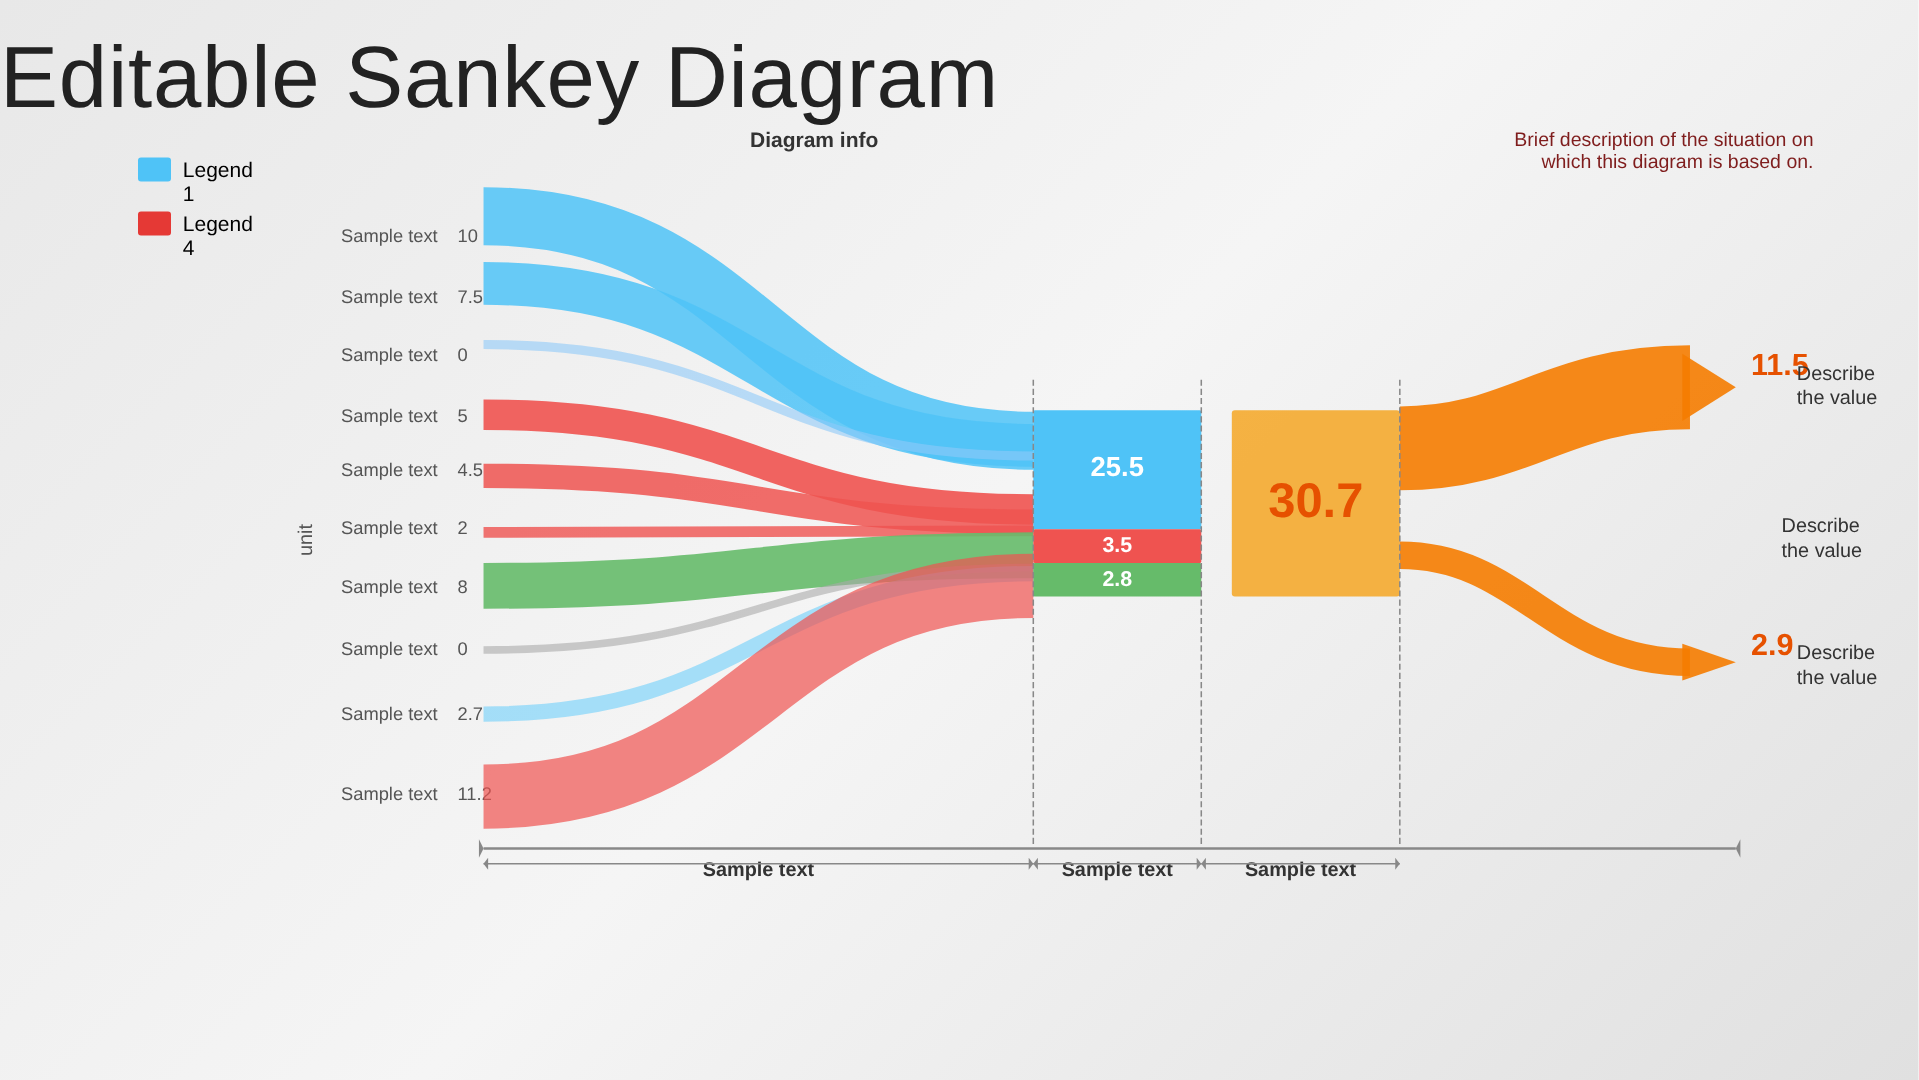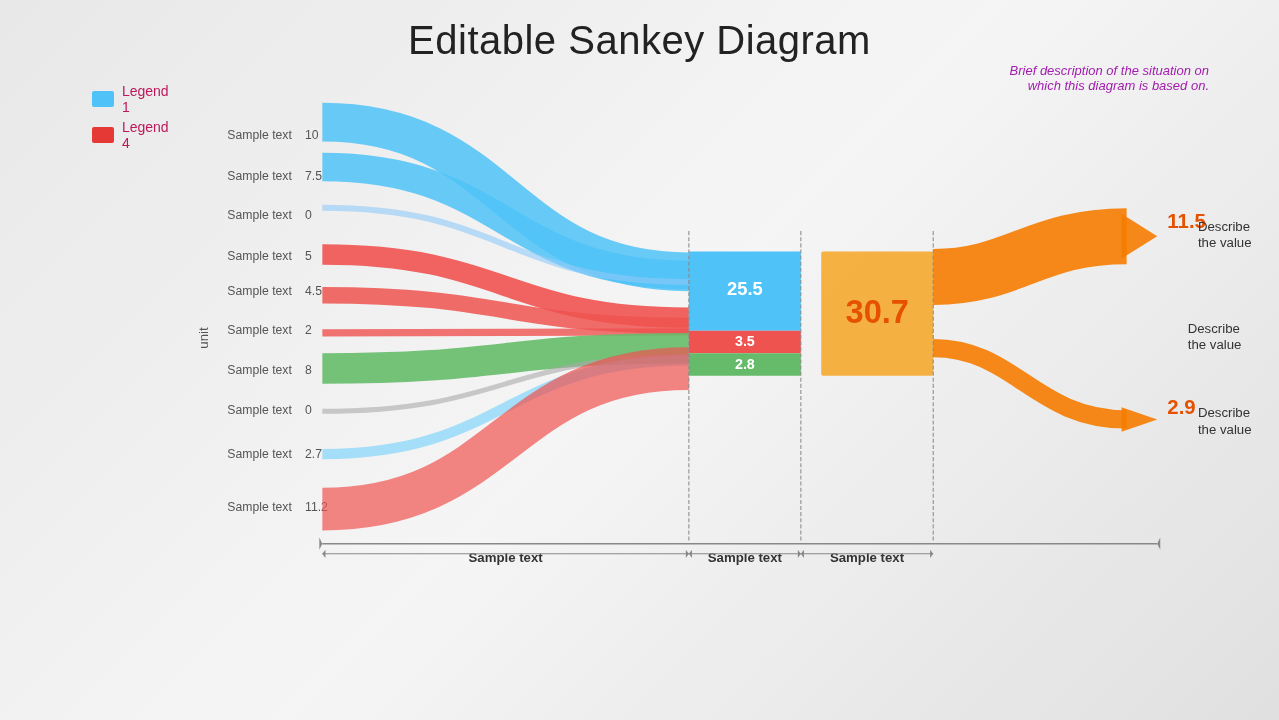--- a/index.html
+++ b/index.html
@@ -4,22 +4,22 @@
   <style>
     * { box-sizing: border-box; margin: 0; padding: 0; }
     body {
       width: 1279px;
       height: 720px;
       background: linear-gradient(135deg, #e8e8e8 0%, #f5f5f5 50%, #e0e0e0 100%);
       font-family: 'Segoe UI', Arial, sans-serif;
       overflow: hidden;
     }
     .title {
-      text-align: center;
-      font-size: 40px;
+      text-align: left;
+      font-size: 58px;
       font-weight: 400;
       color: #222;
       padding-top: 18px;
       letter-spacing: 0.5px;
     }
     .content-area {
       display: flex;
       position: relative;
       margin-top: 10px;
       padding-left: 20px;
@@ -31,24 +31,24 @@
     }
     .legend-area {
       display: flex;
       flex-direction: column;
       gap: 4px;
       margin-top: 10px;
       margin-left: 30px;
     }
     .legend-item {
       display: flex;
-      align-items: center;
+      align-items: flex-start;
       gap: 8px;
       font-size: 14px;
-      color: #be185d;
+      color: #000000;
       padding-left: 42px;
     }
     .legend-box {
       width: 22px;
       height: 16px;
       border-radius: 2px;
     }
     .chart-container {
       flex: 1;
       position: relative;
@@ -65,23 +65,22 @@
     .diagram-info-title {
       font-weight: bold;
       font-size: 14px;
     }
     .brief-desc {
       position: absolute;
       top: -10px;
       right: 50px;
       width: 230px;
       font-size: 13px;
-      color: #a21caf;
+      color: #7f1d1d;
       text-align: right;
-      font-style: italic;
     }
     svg.sankey {
       width: 100%;
       height: 530px;
       display: block;
     }
   </style>
 </head>
 <body>
 
@@ -98,20 +97,21 @@
       <div class="legend-item">
         <div class="legend-box" style="background:#E53935;"></div>
         <span>Legend 4</span>
       </div>
     </div>
   </div>
 
   <div class="chart-container" style="position:relative;">
 
     <div class="diagram-info">
+      <div class="diagram-info-title">Diagram info</div>
     </div>
 
     <div class="brief-desc">Brief description of the situation on<br>which this diagram is based on.</div>
 
     <svg class="sankey" viewBox="0 0 1050 520">
 
       <text x="18" y="260" transform="rotate(-90,18,260)" text-anchor="middle" font-size="13" fill="#555">unit</text>
 
       <text x="100" y="65" text-anchor="end" font-size="12" fill="#555">Sample text</text>
       <text x="113" y="65" text-anchor="start" font-size="12" fill="#555" font-weight="500">10</text>

